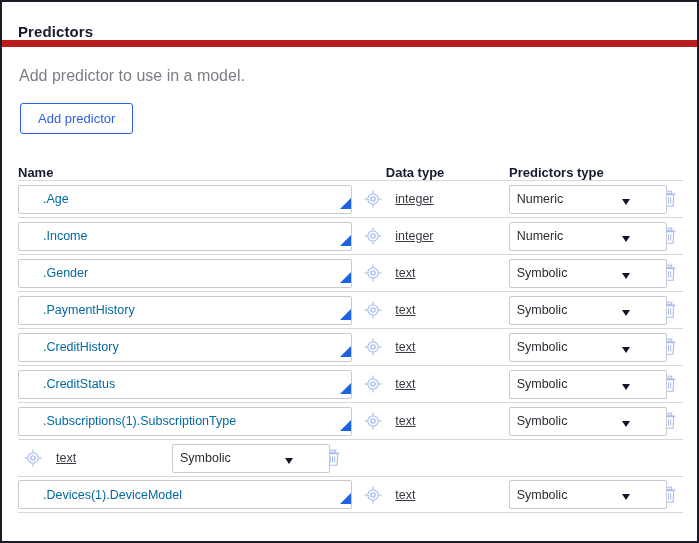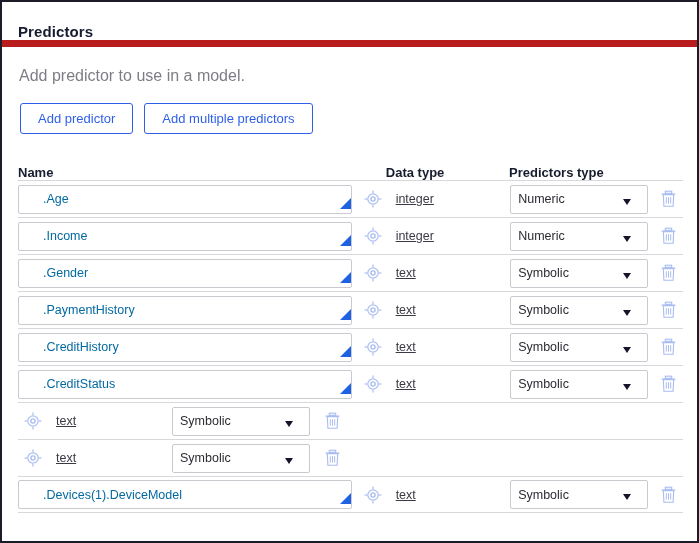--- a/index.html
+++ b/index.html
@@ -131,21 +131,21 @@
     color: #3a3a44;
     padding-left: 8px;
     text-decoration: underline;
   }
   
   .predtype-cell {
     width: 145px;
     position: relative;
   }
   .pred-select {
-    width: 138px;
+    width: 158px;
     height: 29px;
     border: 1px solid #c9c9cf;
     border-radius: 2px;
     background: #ffffff;
     font-family: "Liberation Sans", sans-serif;
     font-size: 12.5px;
     color: #2b2b33;
     padding: 0 22px 0 7px;
     outline: none;
     appearance: none;
@@ -179,21 +179,20 @@
 <div class="frame">
 
   <div class="panel-header">
     <span class="panel-title">Predictors</span>
   </div>
 
   <div class="description">Add predictor to use in a model.</div>
 
   <div class="button-row">
     <button class="btn">Add predictor</button>
-    <button class="btn">Add multiple predictors</button>
   </div>
 
   <div class="table">
     <div class="thead">
       <div class="col-name">Name</div>
       <div class="col-icon"></div>
       <div class="col-datatype">Data type</div>
       <div class="col-predtype">Predictors type</div>
       <div class="col-delete"></div>
     </div>
@@ -408,20 +407,24 @@
           <path d="M3.3 4.6 L3.9 16.3 L13.1 16.3 L13.7 4.6 Z" fill="none" stroke="#a9bdf0" stroke-width="1.1"></path>
           <line x1="6.3" y1="7.2" x2="6.3" y2="13.6" stroke="#a9bdf0" stroke-width="1"></line>
           <line x1="8.5" y1="7.2" x2="8.5" y2="13.6" stroke="#a9bdf0" stroke-width="1"></line>
           <line x1="10.7" y1="7.2" x2="10.7" y2="13.6" stroke="#a9bdf0" stroke-width="1"></line>
         </svg>
       </span>
     </div>
   </div>
 
   <div class="trow">
+    <div class="name-cell">
+      <input class="name-input" type="text" value=".Subscriptions(1).SubscriptionType" style="">
+      <span class="corner-triangle"></span>
+    </div>
     <div class="icon-cell">
       <span>
         <svg class="crosshair-icon" width="18" height="18" viewBox="0 0 18 18">
           <circle cx="9" cy="9" r="5.2" fill="none" stroke="#a9bdf0" stroke-width="1.2"></circle>
           <circle cx="9" cy="9" r="2.1" fill="none" stroke="#a9bdf0" stroke-width="1.4"></circle>
           <line x1="9" y1="0.6" x2="9" y2="3.1" stroke="#a9bdf0" stroke-width="1.2"></line>
           <line x1="9" y1="14.9" x2="9" y2="17.4" stroke="#a9bdf0" stroke-width="1.2"></line>
           <line x1="0.6" y1="9" x2="3.1" y2="9" stroke="#a9bdf0" stroke-width="1.2"></line>
           <line x1="14.9" y1="9" x2="17.4" y2="9" stroke="#a9bdf0" stroke-width="1.2"></line>
         </svg>

